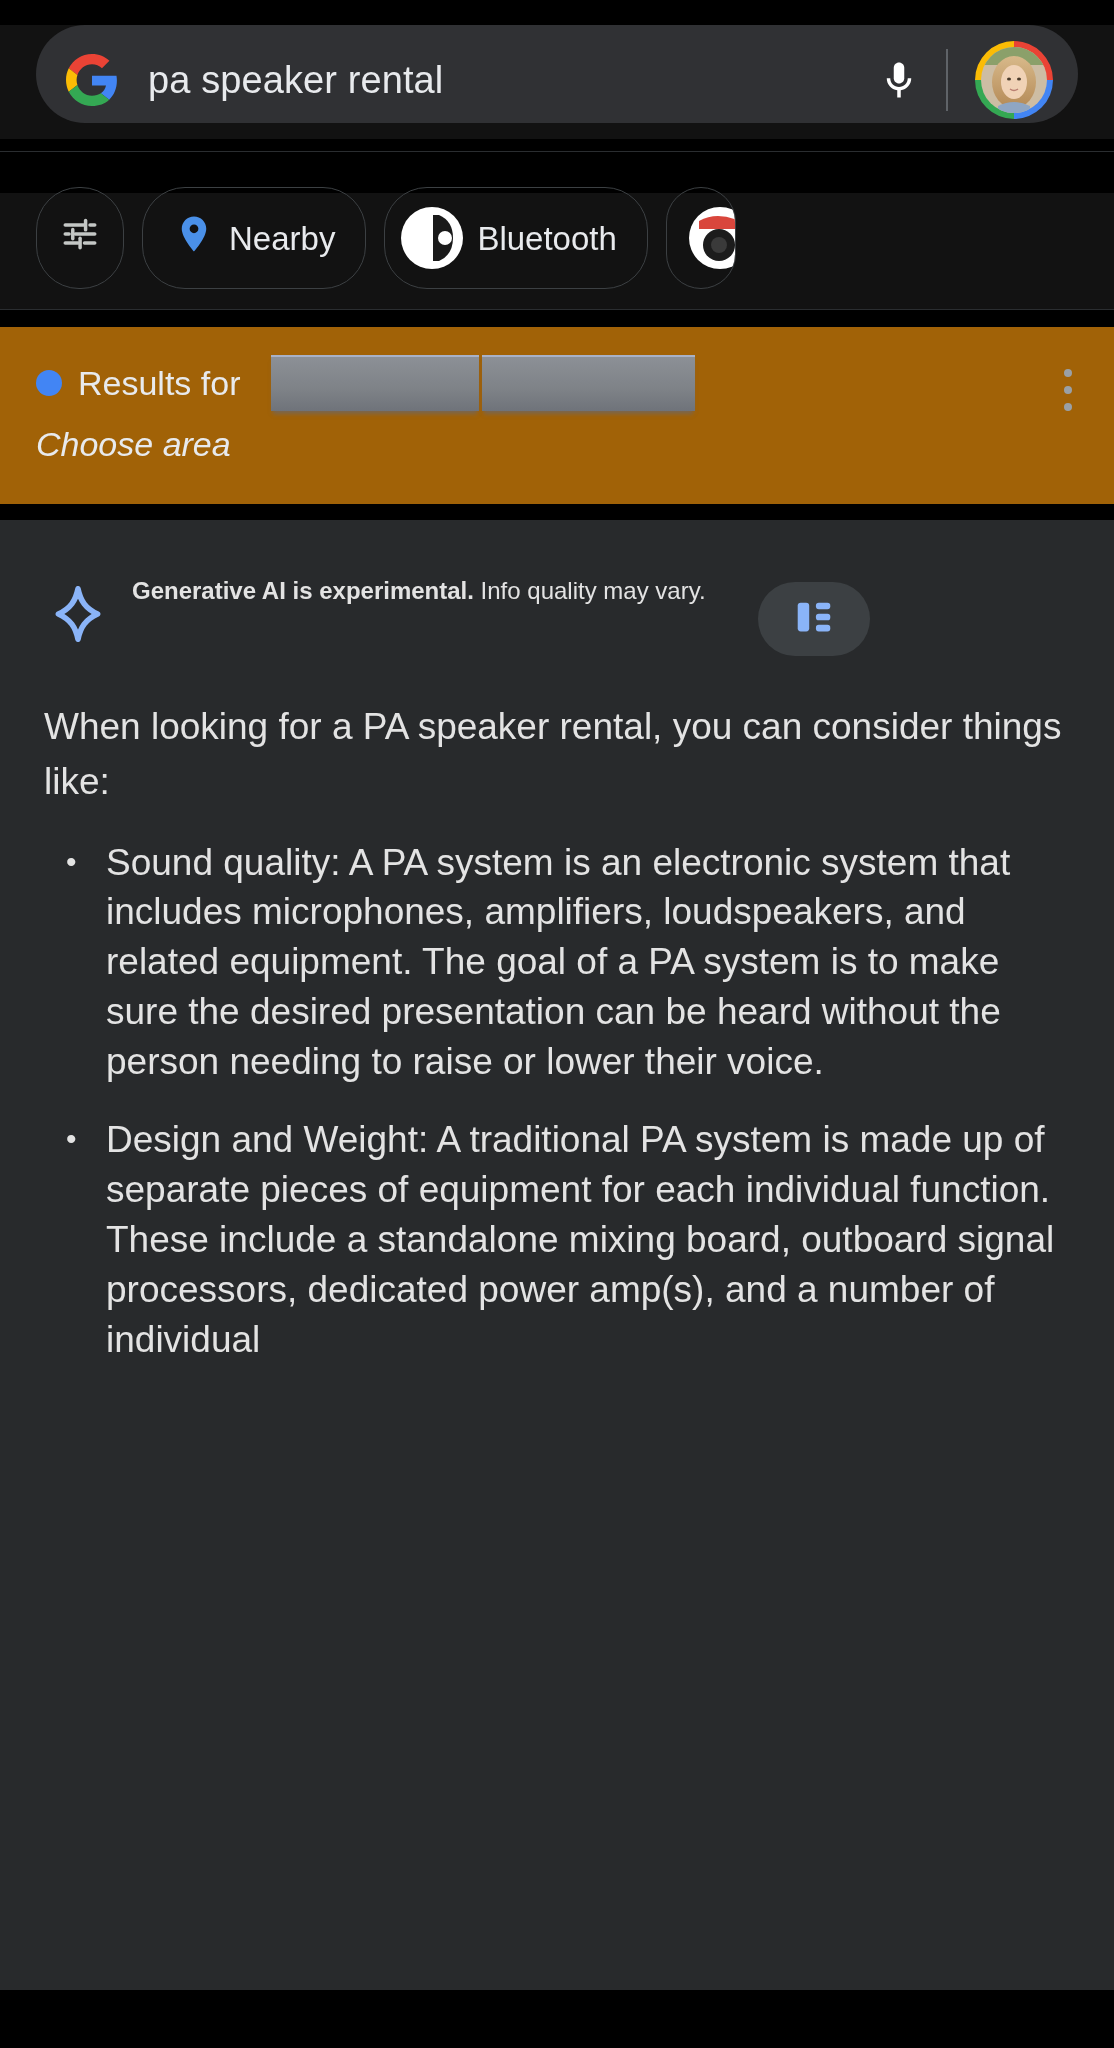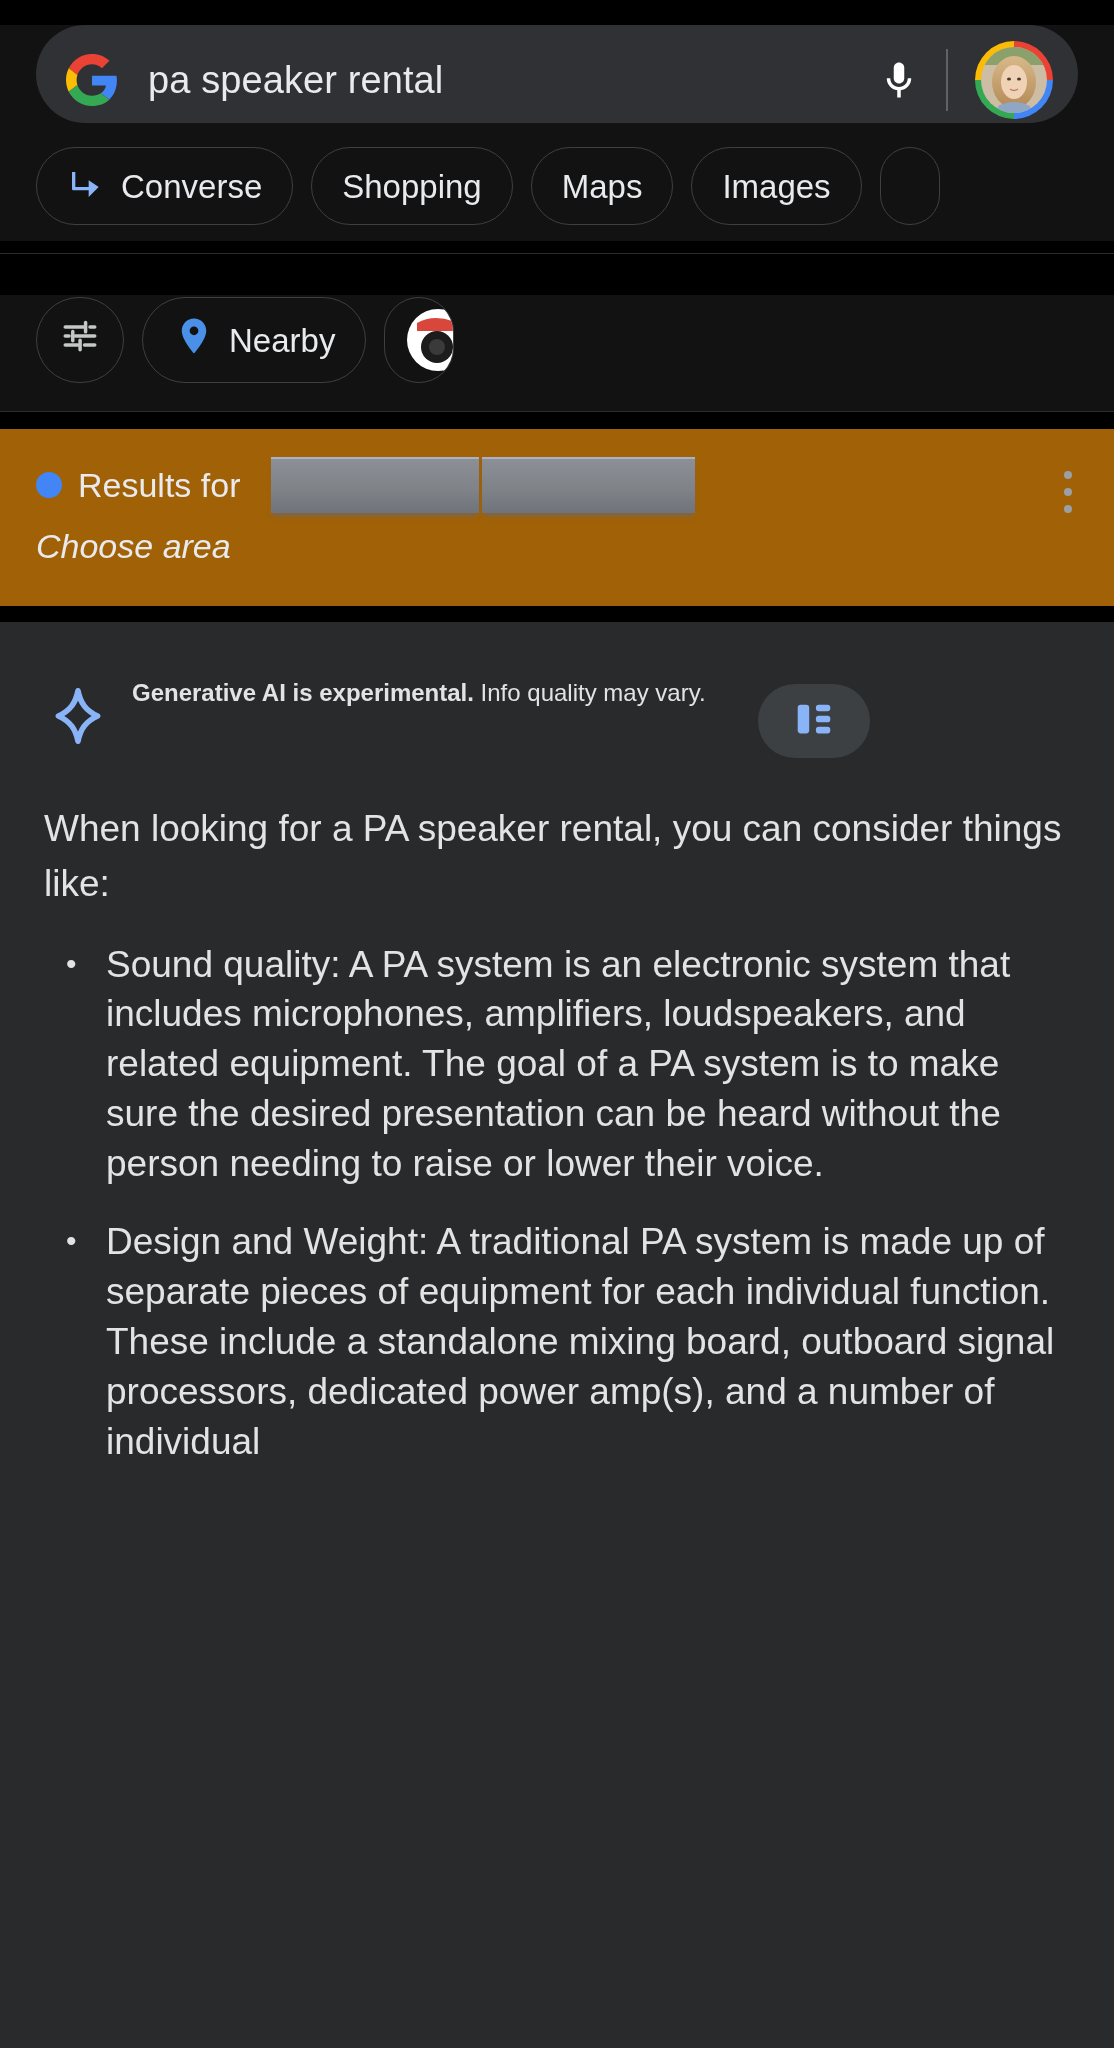--- a/index.html
+++ b/index.html
@@ -61,21 +61,21 @@
     height:78px;
     padding:0 30px;
     border:1px solid #3c4043;
     border-radius:39px;
     font-size:33px;
     color:#e8eaed;
     flex:0 0 auto;
     background:transparent;
   }
   .chip.icon-only { padding:0; width:88px; justify-content:center; }
-  .chip.row2c { height:86px; border-radius:43px; }
+  .chip.row2c { height:102px; border-radius:43px; }
   .chip .thumb {
     width:62px; height:62px; border-radius:50%;
     flex:0 0 62px;
     margin-left:-14px;
     background:#111;
     overflow:hidden;
   }
   .chip .label { line-height:1; }
 
   .divider-band { height:18px; background:#000; margin-top:12px; }
@@ -216,40 +216,20 @@
           <ellipse cx="42" cy="44" rx="13" ry="17" fill="#f0d2b6"></ellipse>
           <ellipse cx="37" cy="41" rx="2" ry="1.5" fill="#4a3b2b"></ellipse>
           <ellipse cx="47" cy="41" rx="2" ry="1.5" fill="#4a3b2b"></ellipse>
           <path d="M38 51 q4 3 8 0" stroke="#b97f72" stroke-width="1.4" fill="none"></path>
           <path d="M26 68 q16 -8 32 0 l0 10 l-32 0 z" fill="#8fa6c4"></path>
         </g>
       </svg>
     </span>
   </div>
 
-  <div class="chiprow row1">
-    <div class="chip">
-      <span>
-        <svg viewBox="0 0 24 24" width="40" height="40">
-          <path fill="#8ab4f8" d="M19 15l-6 6v-4H4c-.55 0-1-.45-1-1V6h2v9h8v-4l6 4z"></path>
-        </svg>
-      </span>
-      <span class="label">Converse</span>
-    </div>
-    <div class="chip">
-      <span class="label">Shopping</span>
-    </div>
-    <div class="chip">
-      <span class="label">Maps</span>
-    </div>
-    <div class="chip">
-      <span class="label">Images</span>
-    </div>
-    <div class="chip" style="width:60px;padding:0;"></div>
-  </div>
 </div>
 
 <div class="divider-band">
   <div class="band-line"></div>
 </div>
 
 <div class="top-area" style="padding:0 0 26px 0;">
   <div class="chiprow row2" style="margin-top:24px;">
 
     <div class="chip icon-only row2c">
@@ -273,20 +253,30 @@
     <div class="chip row2c">
       <span>
         <svg viewBox="0 0 24 24" width="42" height="42">
           <path fill="#4a90e8" d="M12 2C8.13 2 5 5.13 5 9c0 5.25 7 13 7 13s7-7.75 7-13c0-3.87-3.13-7-7-7zm0 9.5a2.5 2.5 0 1 1 0-5 2.5 2.5 0 0 1 0 5z"></path>
         </svg>
       </span>
       <span class="label">Nearby</span>
     </div>
 
 
+    <div class="chip row2c">
+      <span class="thumb">
+        <svg viewBox="0 0 62 62" width="62" height="62">
+          <rect width="62" height="62" fill="#ffffff"></rect>
+          <path d="M38 8 q14 6 14 23 q0 17 -14 23 l-6 0 l0 -46 z" fill="#1a1a1a"></path>
+          <circle cx="44" cy="31" r="7" fill="#ffffff"></circle>
+        </svg>
+      </span>
+      <span class="label">Bluetooth</span>
+    </div>
 
     <div class="chip row2c" style="padding:0 0 0 14px;width:70px;overflow:hidden;">
       <span class="thumb" style="margin-left:8px;">
         <svg viewBox="0 0 62 62" width="62" height="62">
           <rect width="62" height="62" fill="#ffffff"></rect>
           <path d="M10 14 q18 -10 40 0 l0 8 l-40 0 z" fill="#d9463c"></path>
           <circle cx="30" cy="38" r="16" fill="#1c1c1c"></circle>
           <circle cx="30" cy="38" r="8" fill="#3a3a3a"></circle>
         </svg>
       </span>

